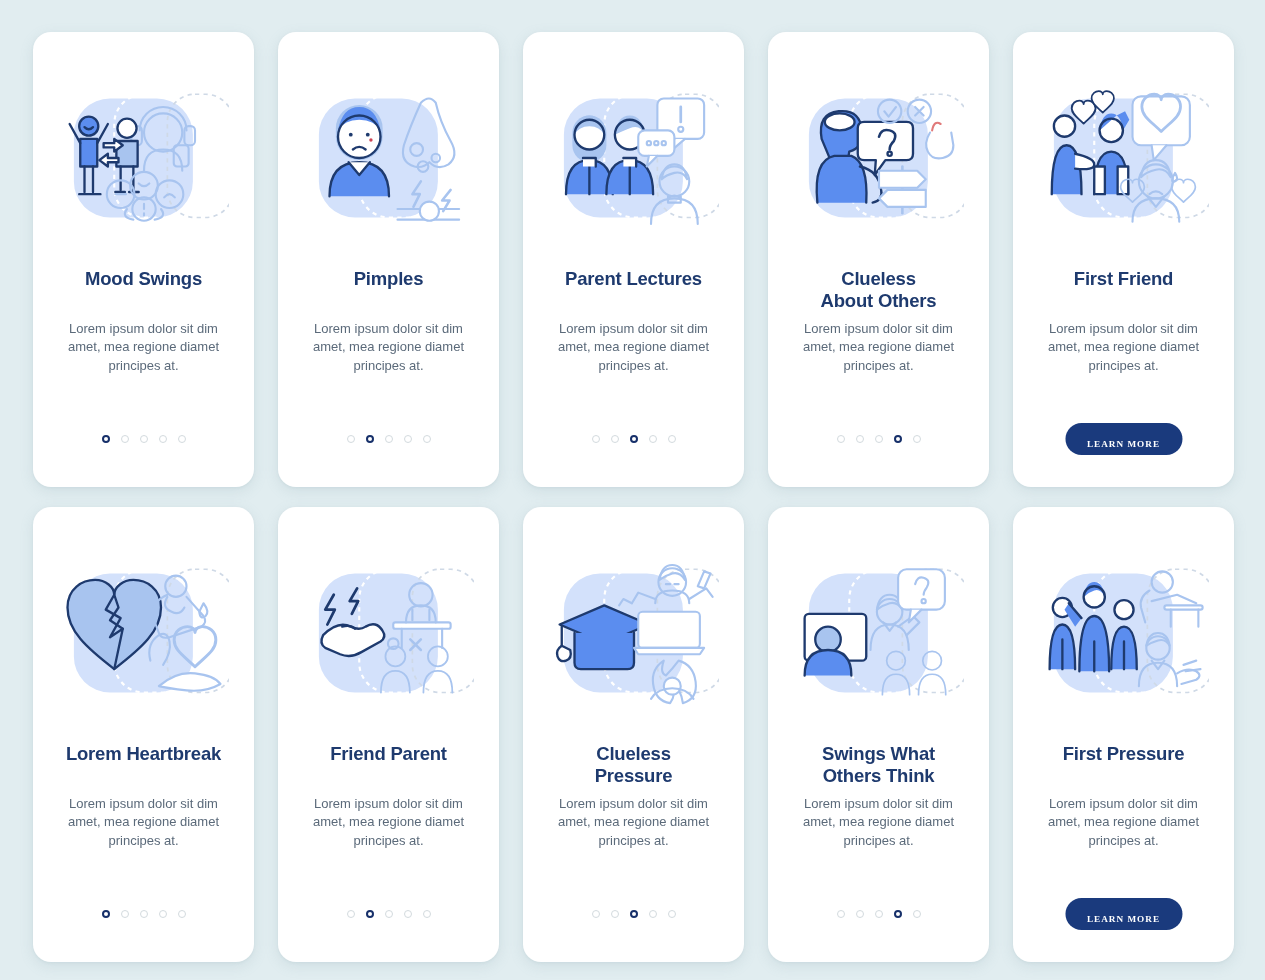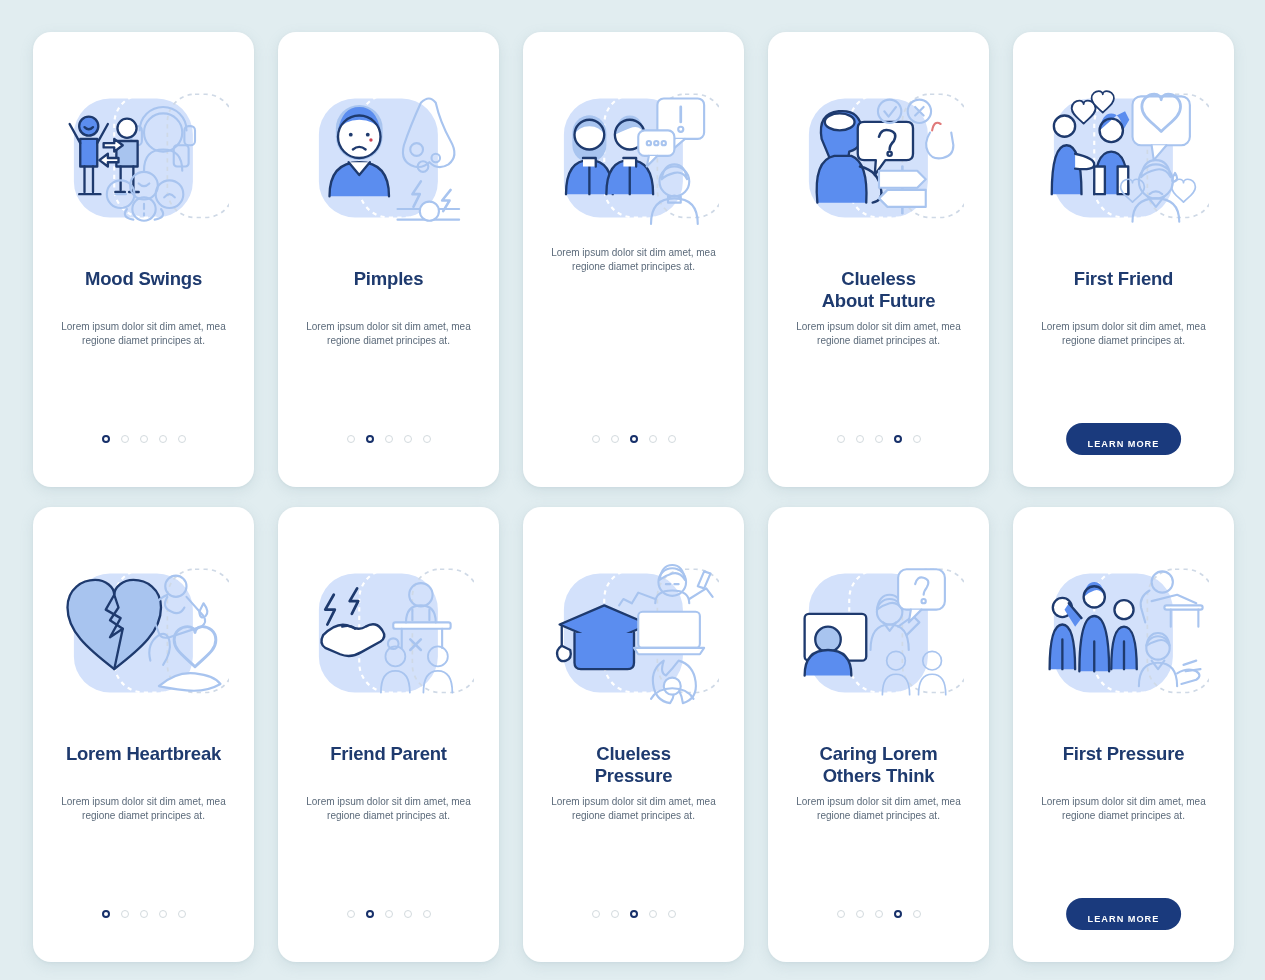--- a/index.html
+++ b/index.html
@@ -47,21 +47,21 @@
     font-weight: bold;
     color: #1e3a6e;
     text-align: center;
     line-height: 1.18;
     letter-spacing: -0.2px;
     padding: 0 12px;
     min-height: 44px;
   }
   .card-body {
     margin-top: 8px;
-    font-size: 10px;
+    font-size: 13px;
     color: #5b6a7a;
     text-align: center;
     line-height: 1.42;
     padding: 0 22px;
     max-width: 190px;
   }
   .dots {
     position: absolute;
     bottom: 44px;
     left: 0; right: 0;
@@ -87,21 +87,21 @@
     transform: translateX(-50%);
     background: #1a3a7d;
     color: #ffffff;
     border: none;
     border-radius: 20px;
     padding: 16px 22px;
     height: 26px;
     font-size: 9.2px;
     font-weight: bold;
     letter-spacing: 1.0px;
-    font-family: Liberation Sans, sans-serif;
+    font-family: Liberation Serif, serif;
     cursor: pointer;
     white-space: nowrap;
     text-align: right;
   }
   
   .s-lt { fill: none; stroke: #a8c4ef; stroke-width: 2; stroke-linecap: round; stroke-linejoin: round; }
   .s-dk { fill: none; stroke: #1e3a6e; stroke-width: 2.2; stroke-linecap: round; stroke-linejoin: round; }
   .f-blue { fill: #5b8def; }
   .f-lblue { fill: #a8c4ef; }
   .f-wh { fill: #ffffff; }
@@ -249,20 +249,23 @@
             <circle cx="95" cy="56" r="2"></circle>
             <circle cx="102" cy="56" r="2"></circle>
       <circle cx="112" cy="92" r="14"></circle>
       <path d="M100 90 q2 -14 12 -14 q10 0 12 14 q-4 -8 -12 -6 q-8 2 -12 6"></path>
       <path d="M106 96 q6 5 12 0" transform="translate(0,6) scale(1,-1) translate(0,-198)"></path>
       <path d="M90 132 Q90 108 112 108 Q134 108 134 132"></path>
       <path d="M106 106 h12 v6 h-12 Z"></path>
     </g>
         </svg>
       </div>
+      <div class="card-title">
+        <div>Parent Lectures</div>
+      </div>
       <div class="card-body">Lorem ipsum dolor sit dim amet, mea regione diamet principes at.</div>
       <div class="dots">
         <span class="dot"></span>
         <span class="dot"></span>
         <span class="dot active"></span>
         <span class="dot"></span>
         <span class="dot"></span>
       </div>
     </div>
     <div class="card">
@@ -293,21 +296,21 @@
       <path d="M122 46 q-6 10 -2 18 q4 8 14 6 q10 -2 10 -12 l-2 -12" fill="#fff"></path>
       <path d="M124 44 q2 -10 8 -6" stroke="#e07a7a"></path>
       <path d="M96 78 v44" stroke-width="2.4"></path>
       <path d="M74 82 h36 l8 8 l-8 8 h-36 Z" fill="#fff"></path>
       <path d="M118 100 h-36 l-8 8 l8 8 h36 Z" fill="#fff"></path>
     </g>
         </svg>
       </div>
       <div class="card-title">
         <div>Clueless</div>
-        <div>About Future</div>
+        <div>About Others</div>
       </div>
       <div class="card-body">Lorem ipsum dolor sit dim amet, mea regione diamet principes at.</div>
       <div class="dots">
         <span class="dot"></span>
         <span class="dot"></span>
         <span class="dot"></span>
         <span class="dot active"></span>
         <span class="dot"></span>
       </div>
     </div>
@@ -510,21 +513,21 @@
     <path d="M-16 40 Q-16 16 0 16 Q16 16 16 40" class="s-lt"></path>
   </g>
       <g transform="translate(124,96) scale(0.8)">
     <circle cx="0" cy="0" r="11" class="s-lt"></circle>
     <path d="M-16 40 Q-16 16 0 16 Q16 16 16 40" class="s-lt"></path>
   </g>
     </g>
         </svg>
       </div>
       <div class="card-title">
-        <div>Caring Lorem</div>
+        <div>Swings What</div>
         <div>Others Think</div>
       </div>
       <div class="card-body">Lorem ipsum dolor sit dim amet, mea regione diamet principes at.</div>
       <div class="dots">
         <span class="dot"></span>
         <span class="dot"></span>
         <span class="dot"></span>
         <span class="dot active"></span>
         <span class="dot"></span>
       </div>

